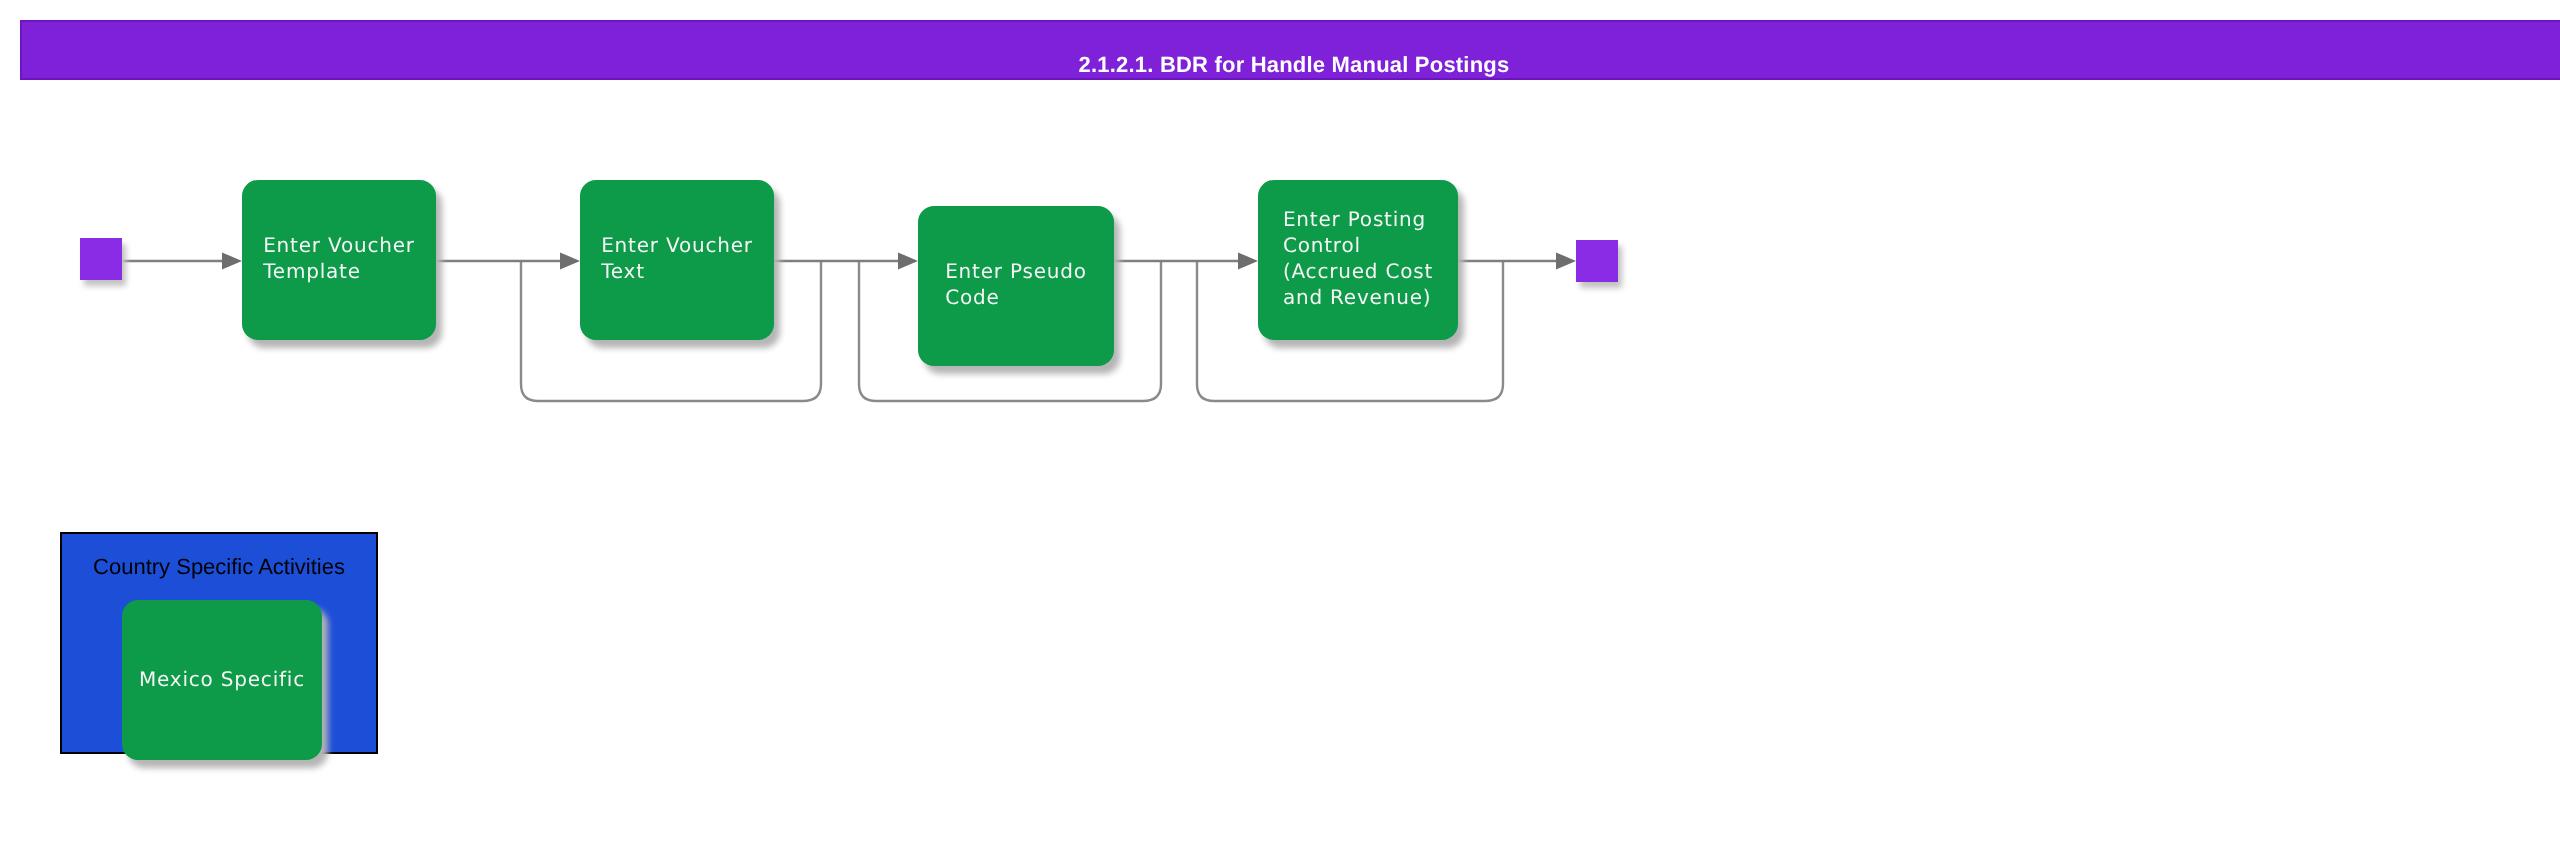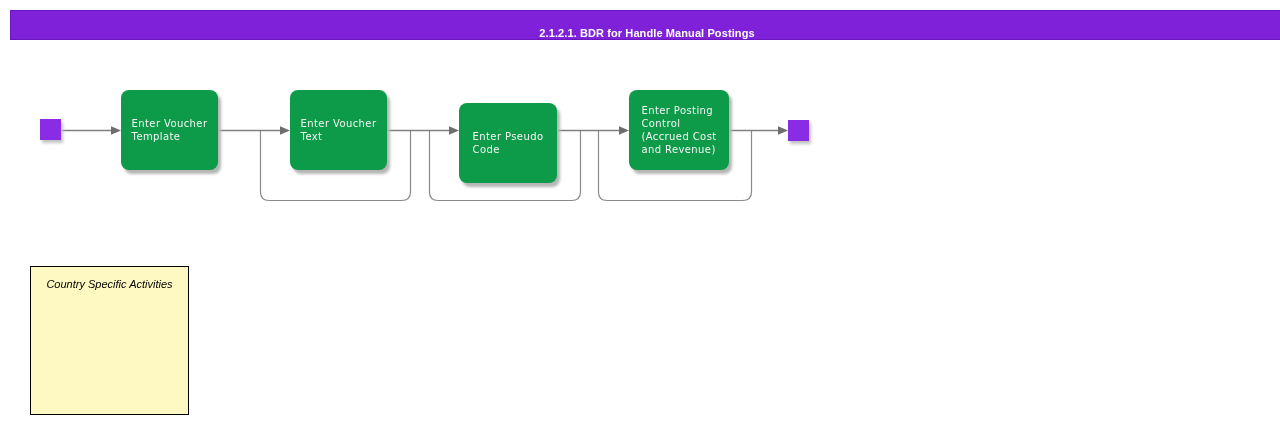--- a/index.html
+++ b/index.html
@@ -44,22 +44,22 @@
     display:flex;align-items:center;justify-content:center;
     text-align:left;
     cursor:pointer;
   }
   .activity span{
     color:#f5f5f5;
     font-size:10px;line-height:13px;letter-spacing:0.4px;
     white-space:pre-line;
   }
   .group-box{
-    position:absolute;left:30px;top:266px;width:159px;height:149px;
-    border:1px solid #000000;background:#fef9c3;font-style:italic;
+    position:absolute;left:30px;top:266px;width:159px;height:111px;
+    border:1px solid #000000;background:#1d4ed8;
   }
   .group-label{
     position:absolute;left:0;top:11px;width:100%;
     text-align:center;color:#000000;
     font-family:"Liberation Sans",sans-serif;
     font-size:11px;
   }
 </style>
 </head>
 <body>
@@ -105,15 +105,18 @@
   </div>
   <div class="activity" style="left:629px;top:90px;width:100px;height:80px;">
     <span>Enter Posting
 Control
 (Accrued Cost
 and Revenue)</span>
   </div>
 
   <div class="group-box">
     <div class="group-label">Country Specific Activities</div>
+    <div class="activity" style="left:30px;top:33px;width:100px;height:80px;">
+      <span>Mexico Specific</span>
+    </div>
   </div>
 
 </div>
 
 </body></html>

